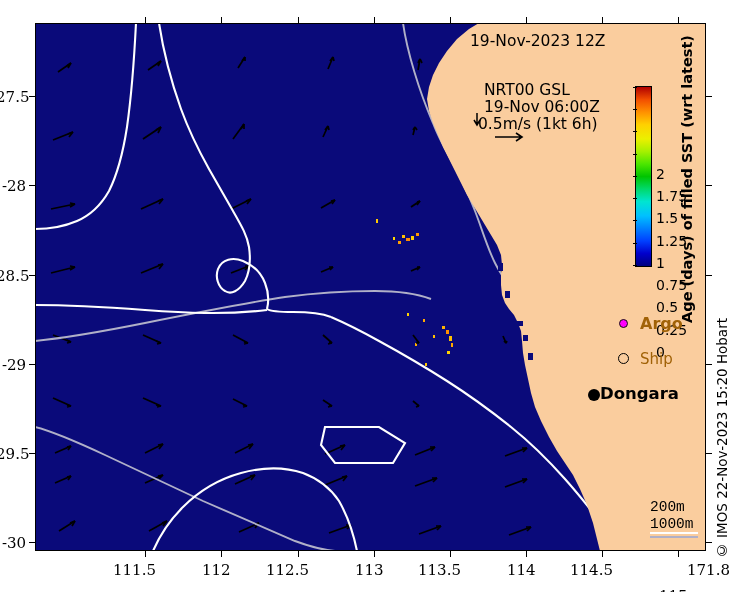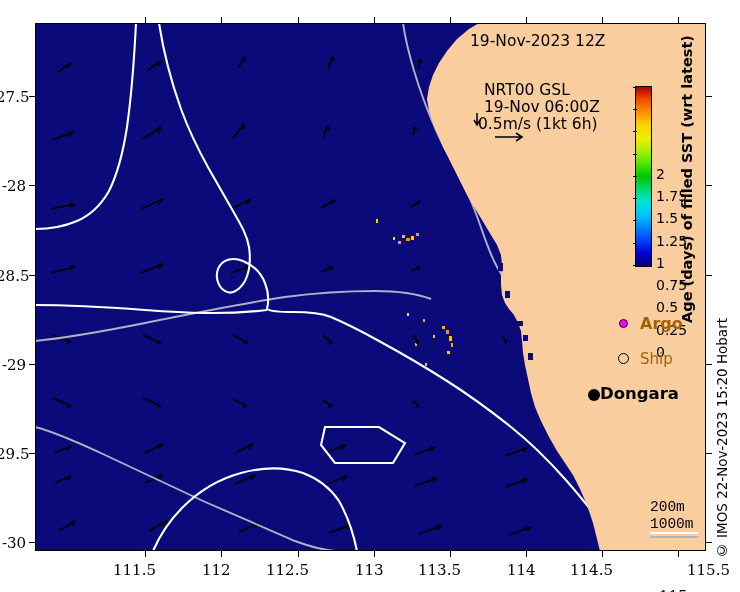--- a/index.html
+++ b/index.html
@@ -94,21 +94,21 @@
 <div class="xtick-top" style="left:678px;"></div>
 
 <div class="axis-label" style="left:113px;top:561px;">111.5</div>
 <div class="axis-label" style="left:202px;top:561px;">112</div>
 <div class="axis-label" style="left:266px;top:561px;">112.5</div>
 <div class="axis-label" style="left:355px;top:561px;">113</div>
 <div class="axis-label" style="left:418px;top:561px;">113.5</div>
 <div class="axis-label" style="left:507px;top:561px;">114</div>
 <div class="axis-label" style="left:570px;top:561px;">114.5</div>
 <div class="axis-label" style="left:659px;top:587px;">115</div>
-<div class="axis-label" style="left:687px;top:561px;">115.5</div>
+<div class="axis-label" style="left:687px;top:561px;">171.8</div>
 
 <div class="ytick" style="top:96px;"></div>
 <div class="ytick" style="top:185px;"></div>
 <div class="ytick" style="top:275px;"></div>
 <div class="ytick" style="top:364px;"></div>
 <div class="ytick" style="top:453px;"></div>
 <div class="ytick" style="top:542px;"></div>
 
 <div class="ytick-right" style="top:96px;"></div>
 <div class="ytick-right" style="top:185px;"></div>

